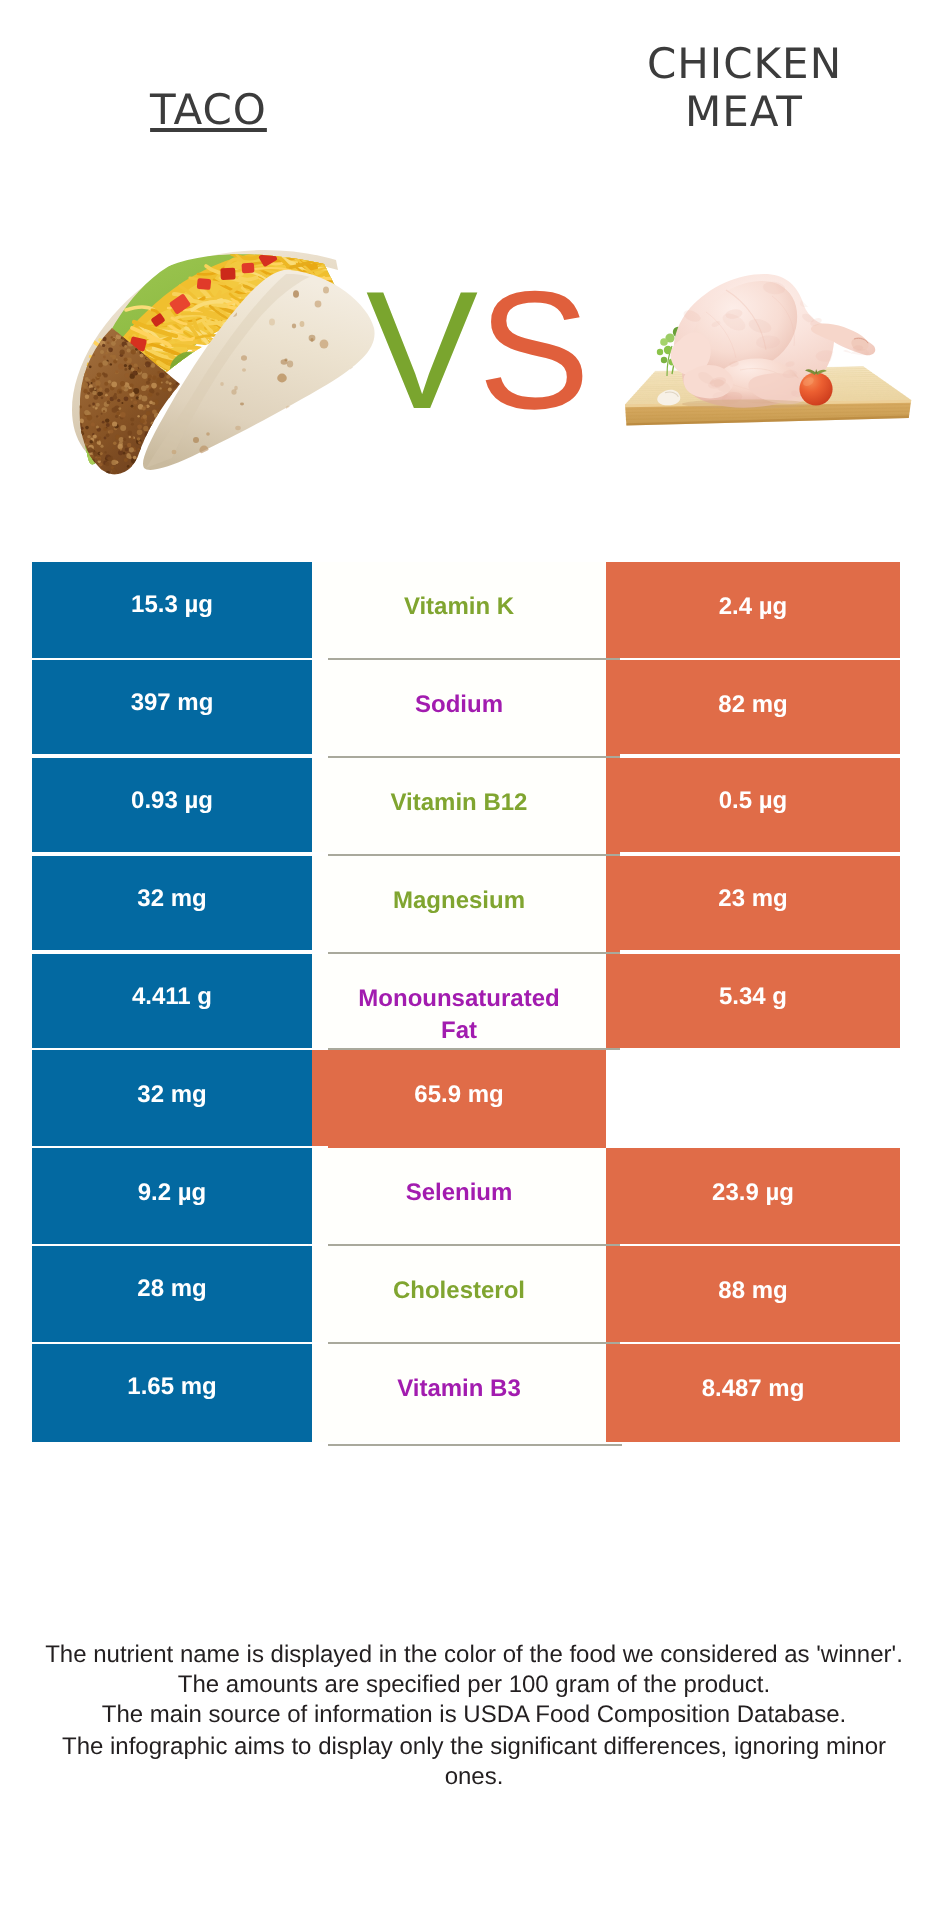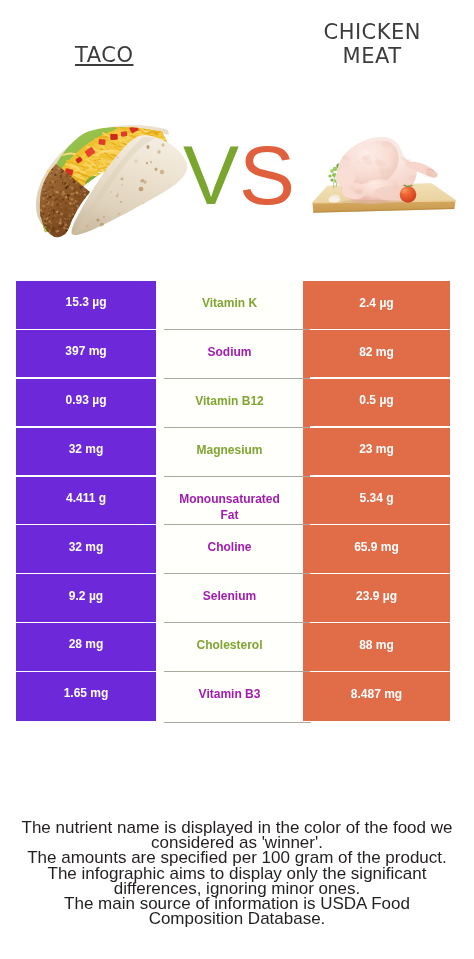--- a/index.html
+++ b/index.html
@@ -13,34 +13,34 @@
   .vs{position:absolute;left:2px;width:474px;top:130px;text-align:center;font-size:84px;font-weight:300;letter-spacing:0px;font-family:"Liberation Sans",sans-serif;line-height:90px;}
   .vs .v{color:#7aa52e;}
   .vs .s{color:#e05f3c;}
 
   .taco-img{position:absolute;left:28px;top:116px;width:160px;height:130px;}
   .chick-img{position:absolute;left:303px;top:124px;width:155px;height:102px;}
 
   .table{position:absolute;left:16px;top:281px;width:441px;}
   .row{display:flex;height:48.9px;position:relative;}
   .cell{display:flex;align-items:center;justify-content:center;text-align:center;font-size:12px;font-weight:700;line-height:13.5px;box-sizing:border-box;}
-  .c-left{width:140px;background:#6d28d9;color:#fff;padding-bottom:5px;}
+  .c-left{width:140px;background:#0369a1;color:#fff;padding-bottom:5px;}
   .c-mid{width:147px;background:#fffffc;line-height:15px;padding:0 14px 4px;}
   .c-mid.wrap2{line-height:16.3px;padding:14px 14px 0;align-items:flex-start;}
   .c-right{width:147px;background:#e06c48;color:#fff;padding-bottom:4px;}
   .row .c-left::after,.row .c-right::after{content:"";position:absolute;bottom:0;height:1.3px;background:#fff;}
   .row .c-left::after{left:0;width:147.5px;}
   .row .c-right::after{right:0;width:147px;}
   .row .c-mid::after{content:"";position:absolute;bottom:0;left:147.5px;width:147px;height:1px;background:#a9a99c;}
   .row:last-child .c-left::after,.row:last-child .c-right::after{display:none;}
   .row:last-child .c-mid::after{bottom:-2px;}
   .g{color:#80a530;}
   .o{color:#a21caf;}
 
-  .foot{position:absolute;left:18px;top:820px;width:438px;text-align:center;color:#231f20;font-size:17px;line-height:15.2px;font-family:"Liberation Sans",sans-serif;}
+  .foot{position:absolute;left:18px;top:820px;width:438px;text-align:center;color:#231f20;font-size:12px;line-height:15.2px;font-family:"Liberation Sans",sans-serif;}
   .foot p{margin:0;}
 </style>
 </head>
 <body>
 
 <div class="page">
   <div class="hdr">
     <div class="ttl ttl-l">TACO</div>
     <div class="ttl ttl-r">
       <span>CHICKEN</span><br>
@@ -1317,21 +1317,20 @@
         <div class="cell c-mid g wrap2">Magnesium</div>
         <div class="cell c-right">23 mg</div>
       </div>
       <div class="row">
         <div class="cell c-left">4.411 g</div>
         <div class="cell c-mid o wrap2">Monounsaturated Fat</div>
         <div class="cell c-right">5.34 g</div>
       </div>
       <div class="row">
         <div class="cell c-left">32 mg</div>
-        <div class="cell c-mid o wrap2">Choline</div>
         <div class="cell c-right">65.9 mg</div>
       </div>
       <div class="row">
         <div class="cell c-left">9.2 µg</div>
         <div class="cell c-mid o wrap2">Selenium</div>
         <div class="cell c-right">23.9 µg</div>
       </div>
       <div class="row">
         <div class="cell c-left">28 mg</div>
         <div class="cell c-mid g wrap2">Cholesterol</div>
@@ -1340,16 +1339,16 @@
       <div class="row">
         <div class="cell c-left">1.65 mg</div>
         <div class="cell c-mid o wrap2">Vitamin B3</div>
         <div class="cell c-right">8.487 mg</div>
       </div>
     </div>
 
   <div class="foot">
       <p>The nutrient name is displayed in the color of the food we considered as 'winner'.</p>
       <p>The amounts are specified per 100 gram of the product.</p>
+      <p>The main source of information is USDA Food Composition Database.</p>
       <p>The infographic aims to display only the significant differences, ignoring minor ones.</p>
-      <p>The main source of information is USDA Food Composition Database.</p>
     </div>
 </div>
 
 </body></html>

